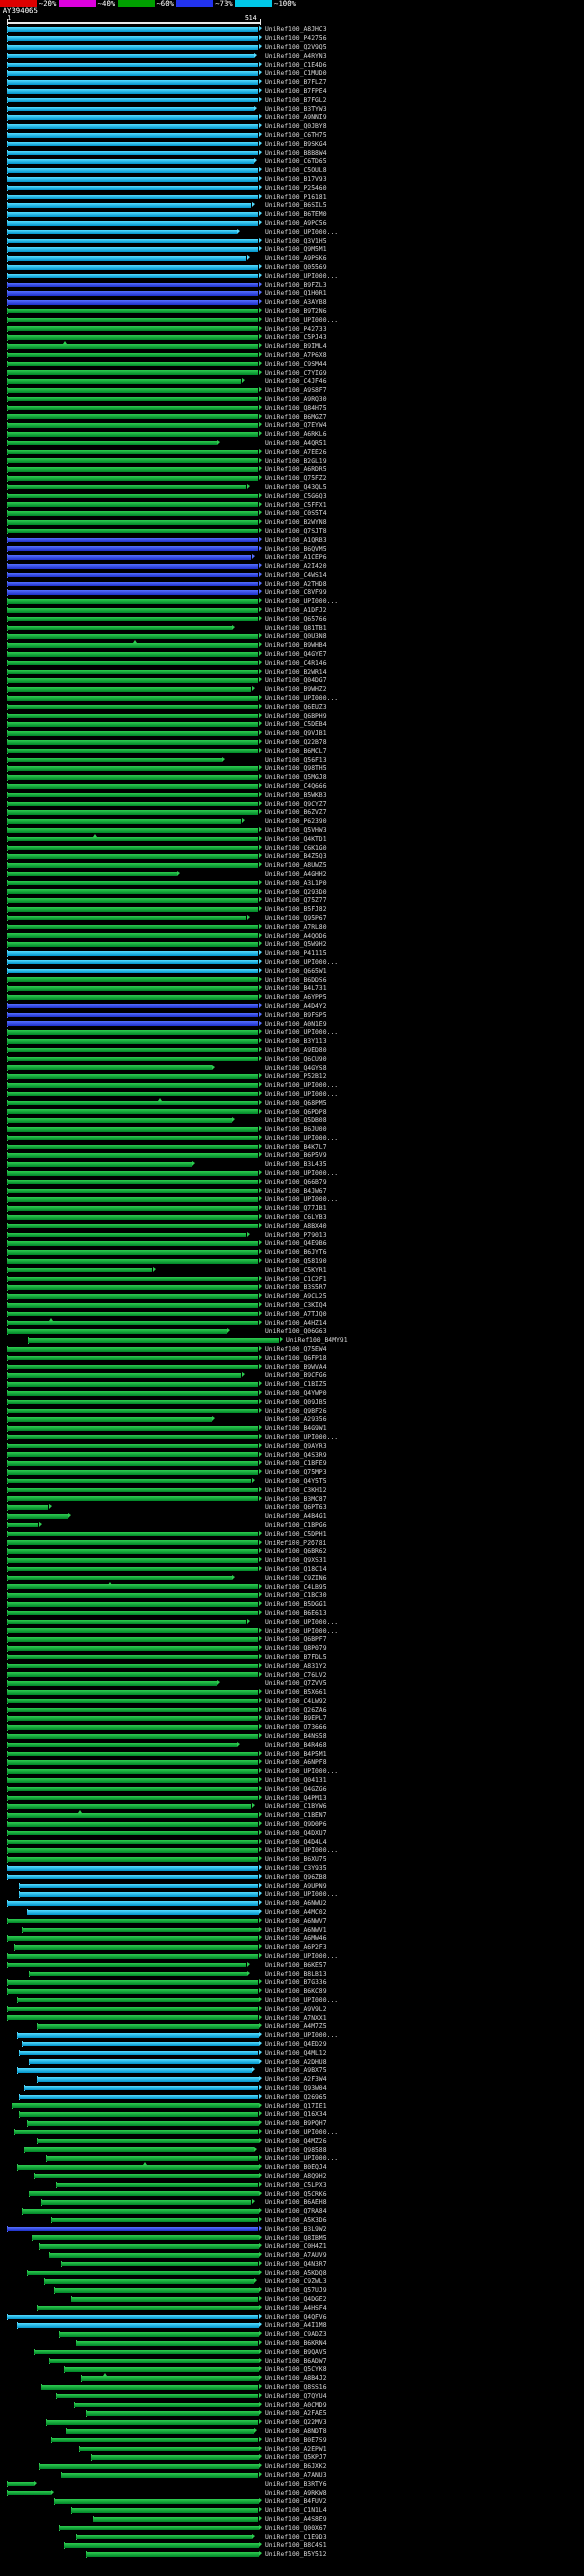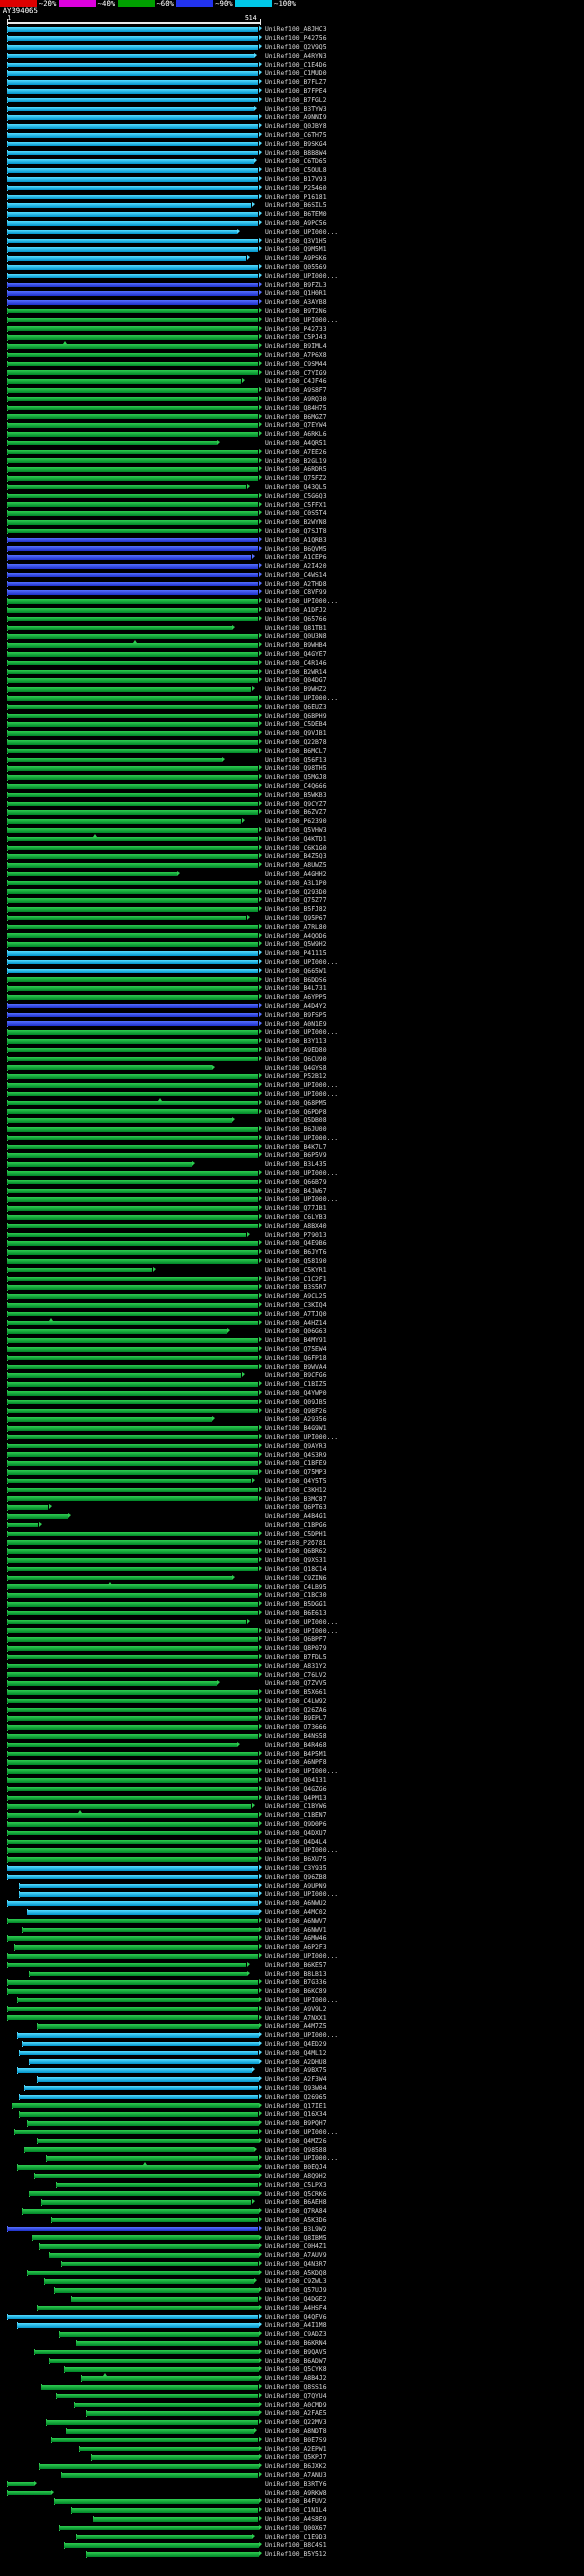--- a/index.html
+++ b/index.html
@@ -58,21 +58,21 @@
       <div class="seg">
         <div class="seg-color" style="background: rgb(221, 0, 221);"></div>
         <span class="seg-label">~40%</span>
       </div>
       <div class="seg">
         <div class="seg-color" style="background: rgb(0, 160, 0);"></div>
         <span class="seg-label">~60%</span>
       </div>
       <div class="seg">
         <div class="seg-color" style="background: rgb(34, 51, 238);"></div>
-        <span class="seg-label">~90%</span>
+        <span class="seg-label">~73%</span>
       </div>
       <div class="seg">
         <div class="seg-color" style="background: rgb(0, 200, 232);"></div>
         <span class="seg-label">~100%</span>
       </div>
     </div>
 
   <div class="qname">AY394065</div>
   <div class="qstart">1</div>
   <div class="qend">514</div>
@@ -975,21 +975,21 @@
         <div class="arrow" style="left: 259px; border-left-color: rgb(46, 204, 80);"></div>
         <span class="hit-label">UniRef100_A4HZ14</span>
         <div class="gapmark" style="left: 49px; border-bottom-color: rgb(46, 204, 80);"></div>
       </div>
       <div class="hit-row" style="height: 8.8px;">
         <div class="tick" style="left: 7.3px; background: rgb(46, 204, 80);"></div>
         <div class="bar" style="left: 7.3px; width: 220px; background: linear-gradient(rgb(46, 204, 80), rgb(0, 132, 40));"></div>
         <div class="arrow" style="left: 227px; border-left-color: rgb(46, 204, 80);"></div>
         <span class="hit-label">UniRef100_Q06G63</span>
       </div>
-      <div class="hit-row" style="height: 8.8px;">
+      <div class="hit-row" style="height: 8.8px; margin-left: 21px;">
         <div class="tick" style="left: 7.3px; background: rgb(46, 204, 80);"></div>
         <div class="bar" style="left: 7.3px; width: 251px; background: linear-gradient(rgb(46, 204, 80), rgb(0, 132, 40));"></div>
         <div class="arrow" style="left: 259px; border-left-color: rgb(46, 204, 80);"></div>
         <span class="hit-label">UniRef100_B4MY91</span>
       </div>
       <div class="hit-row" style="height: 8.8px;">
         <div class="tick" style="left: 7.3px; background: rgb(46, 204, 80);"></div>
         <div class="bar" style="left: 7.3px; width: 251px; background: linear-gradient(rgb(46, 204, 80), rgb(0, 132, 40));"></div>
         <div class="arrow" style="left: 259px; border-left-color: rgb(46, 204, 80);"></div>
         <span class="hit-label">UniRef100_Q75EW4</span>

